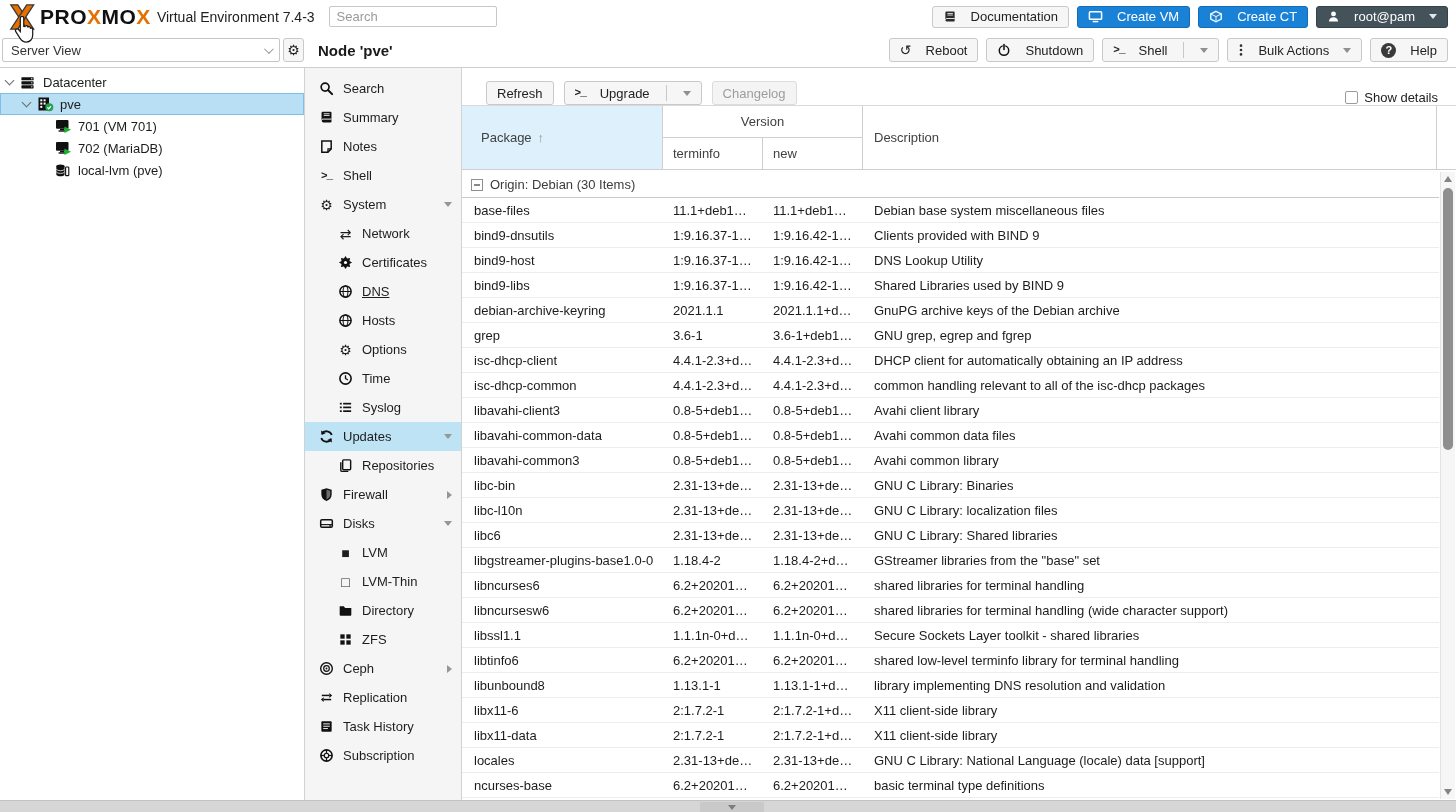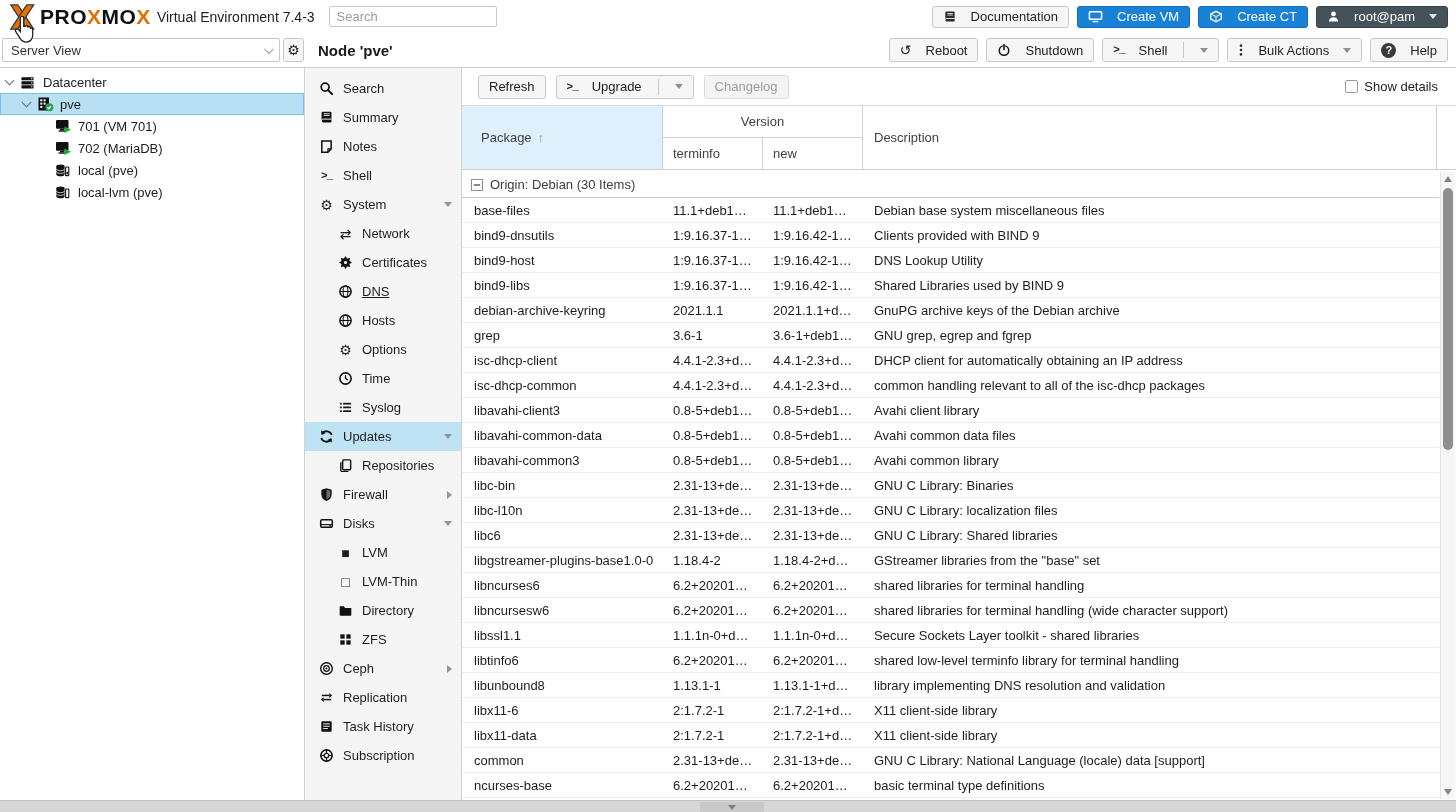--- a/index.html
+++ b/index.html
@@ -50,21 +50,21 @@
   .ticon{width:20px;flex:none;display:flex;align-items:center}
   .tlabel{margin-left:3px}
   
   .mitem{height:29px;display:flex;align-items:center;position:relative;white-space:nowrap;color:#1d1d1d}
   .mitem.sel{background:#bee3f5}
   .micon{width:19px;flex:none;display:flex;align-items:center;justify-content:center}
   .mlabel{margin-left:7px}
   .tri-d{position:absolute;right:9px;width:0;height:0;border-left:4px solid transparent;border-right:4px solid transparent;border-top:5px solid #969696}
   .tri-r{position:absolute;right:9px;width:0;height:0;border-top:4px solid transparent;border-bottom:4px solid transparent;border-left:5px solid #969696}
   
-  #toolbar{position:absolute;left:4px;right:0;top:0;height:37px;display:flex;align-items:center;padding:0 12px;background:#fff}
+  #toolbar{position:absolute;left:12px;right:0;top:0;height:37px;display:flex;align-items:flex-end;padding:0 12px;background:#fff}
   #toolbar .btn{margin-right:10px}
   #show-details{margin-left:auto;display:flex;align-items:center;gap:6px;margin-right:6px;color:#222}
   .cbx{width:13px;height:13px;border:1px solid #9b9b9b;border-radius:2px;background:#fff}
   
   #thead{position:absolute;left:0;right:0;top:37px;height:65px;border-top:1px solid #d9d9d9;border-bottom:1px solid #cfcfcf;background:#fff;color:#414141}
   #thead div{position:absolute}
   .h-pkg{left:0;top:0;bottom:0;width:201px;background:#def0fb;border-right:1px solid #cfcfcf;display:flex;align-items:center;padding-left:19px;gap:6px}
   .h-ver{left:201px;top:0;width:200px;height:32px;border-right:1px solid #cfcfcf;border-bottom:1px solid #cfcfcf;display:flex;align-items:center;justify-content:center}
   .h-cur{left:201px;top:32px;bottom:0;width:100px;border-right:1px solid #cfcfcf;display:flex;align-items:center;padding-left:10px}
   .h-new{left:301px;top:32px;bottom:0;width:100px;border-right:1px solid #cfcfcf;display:flex;align-items:center;padding-left:10px}
@@ -255,36 +255,20 @@
       <span class="chev-spacer"></span>
       <span class="ticon">
         <svg width="15" height="15" viewBox="0 0 16 16">
           <ellipse cx="5.8" cy="3.4" rx="4.4" ry="1.9" fill="#111"></ellipse>
           <path d="M1.4 3.4v8.8c0 1 2 1.9 4.4 1.9s4.4-.9 4.4-1.9V3.4" fill="#111"></path>
           <g stroke="#fff" stroke-width=".8" fill="none">
             <path d="M1.4 6.3c0 1 2 1.9 4.4 1.9s4.4-.9 4.4-1.9"></path>
             <path d="M1.4 9.2c0 1 2 1.9 4.4 1.9s4.4-.9 4.4-1.9"></path>
           </g>
           <rect x="11.3" y="4.3" width="3.4" height="9.2" rx=".8" fill="#fff" stroke="#111" stroke-width="1.2"></rect>
-          <rect x="12.2" y="9.4" width="1.6" height="2.6" fill="#111"></rect>
-        </svg>
-      </span>
-      <span class="tlabel">local (pve)</span>
-    </div>
-    <div class="trow-tree" style="padding-left: 40px;">
-      <span class="chev-spacer"></span>
-      <span class="ticon">
-        <svg width="15" height="15" viewBox="0 0 16 16">
-          <ellipse cx="5.8" cy="3.4" rx="4.4" ry="1.9" fill="#111"></ellipse>
-          <path d="M1.4 3.4v8.8c0 1 2 1.9 4.4 1.9s4.4-.9 4.4-1.9V3.4" fill="#111"></path>
-          <g stroke="#fff" stroke-width=".8" fill="none">
-            <path d="M1.4 6.3c0 1 2 1.9 4.4 1.9s4.4-.9 4.4-1.9"></path>
-            <path d="M1.4 9.2c0 1 2 1.9 4.4 1.9s4.4-.9 4.4-1.9"></path>
-          </g>
-          <rect x="11.3" y="4.3" width="3.4" height="9.2" rx=".8" fill="#fff" stroke="#111" stroke-width="1.2"></rect>
         </svg>
       </span>
       <span class="tlabel">local-lvm (pve)</span>
     </div>
   </div>
 <div id="menupanel">
     <div class="mitem" style="padding-left: 12px;">
       <span class="micon">
         <svg width="15" height="15" viewBox="0 0 16 16">
           <circle cx="6.5" cy="6.5" r="4.2" fill="none" stroke="#111" stroke-width="1.8"></circle>
@@ -695,21 +679,21 @@
         <span class="c-new">2:1.7.2-1+d…</span>
         <span class="c-desc">X11 client-side library</span>
       </div>
       <div class="trow">
         <span class="c-pkg">libx11-data</span>
         <span class="c-cur">2:1.7.2-1</span>
         <span class="c-new">2:1.7.2-1+d…</span>
         <span class="c-desc">X11 client-side library</span>
       </div>
       <div class="trow">
-        <span class="c-pkg">common</span>
+        <span class="c-pkg">locales</span>
         <span class="c-cur">2.31-13+de…</span>
         <span class="c-new">2.31-13+de…</span>
         <span class="c-desc">GNU C Library: National Language (locale) data [support]</span>
       </div>
       <div class="trow">
         <span class="c-pkg">ncurses-base</span>
         <span class="c-cur">6.2+20201…</span>
         <span class="c-new">6.2+20201…</span>
         <span class="c-desc">basic terminal type definitions</span>
       </div>

